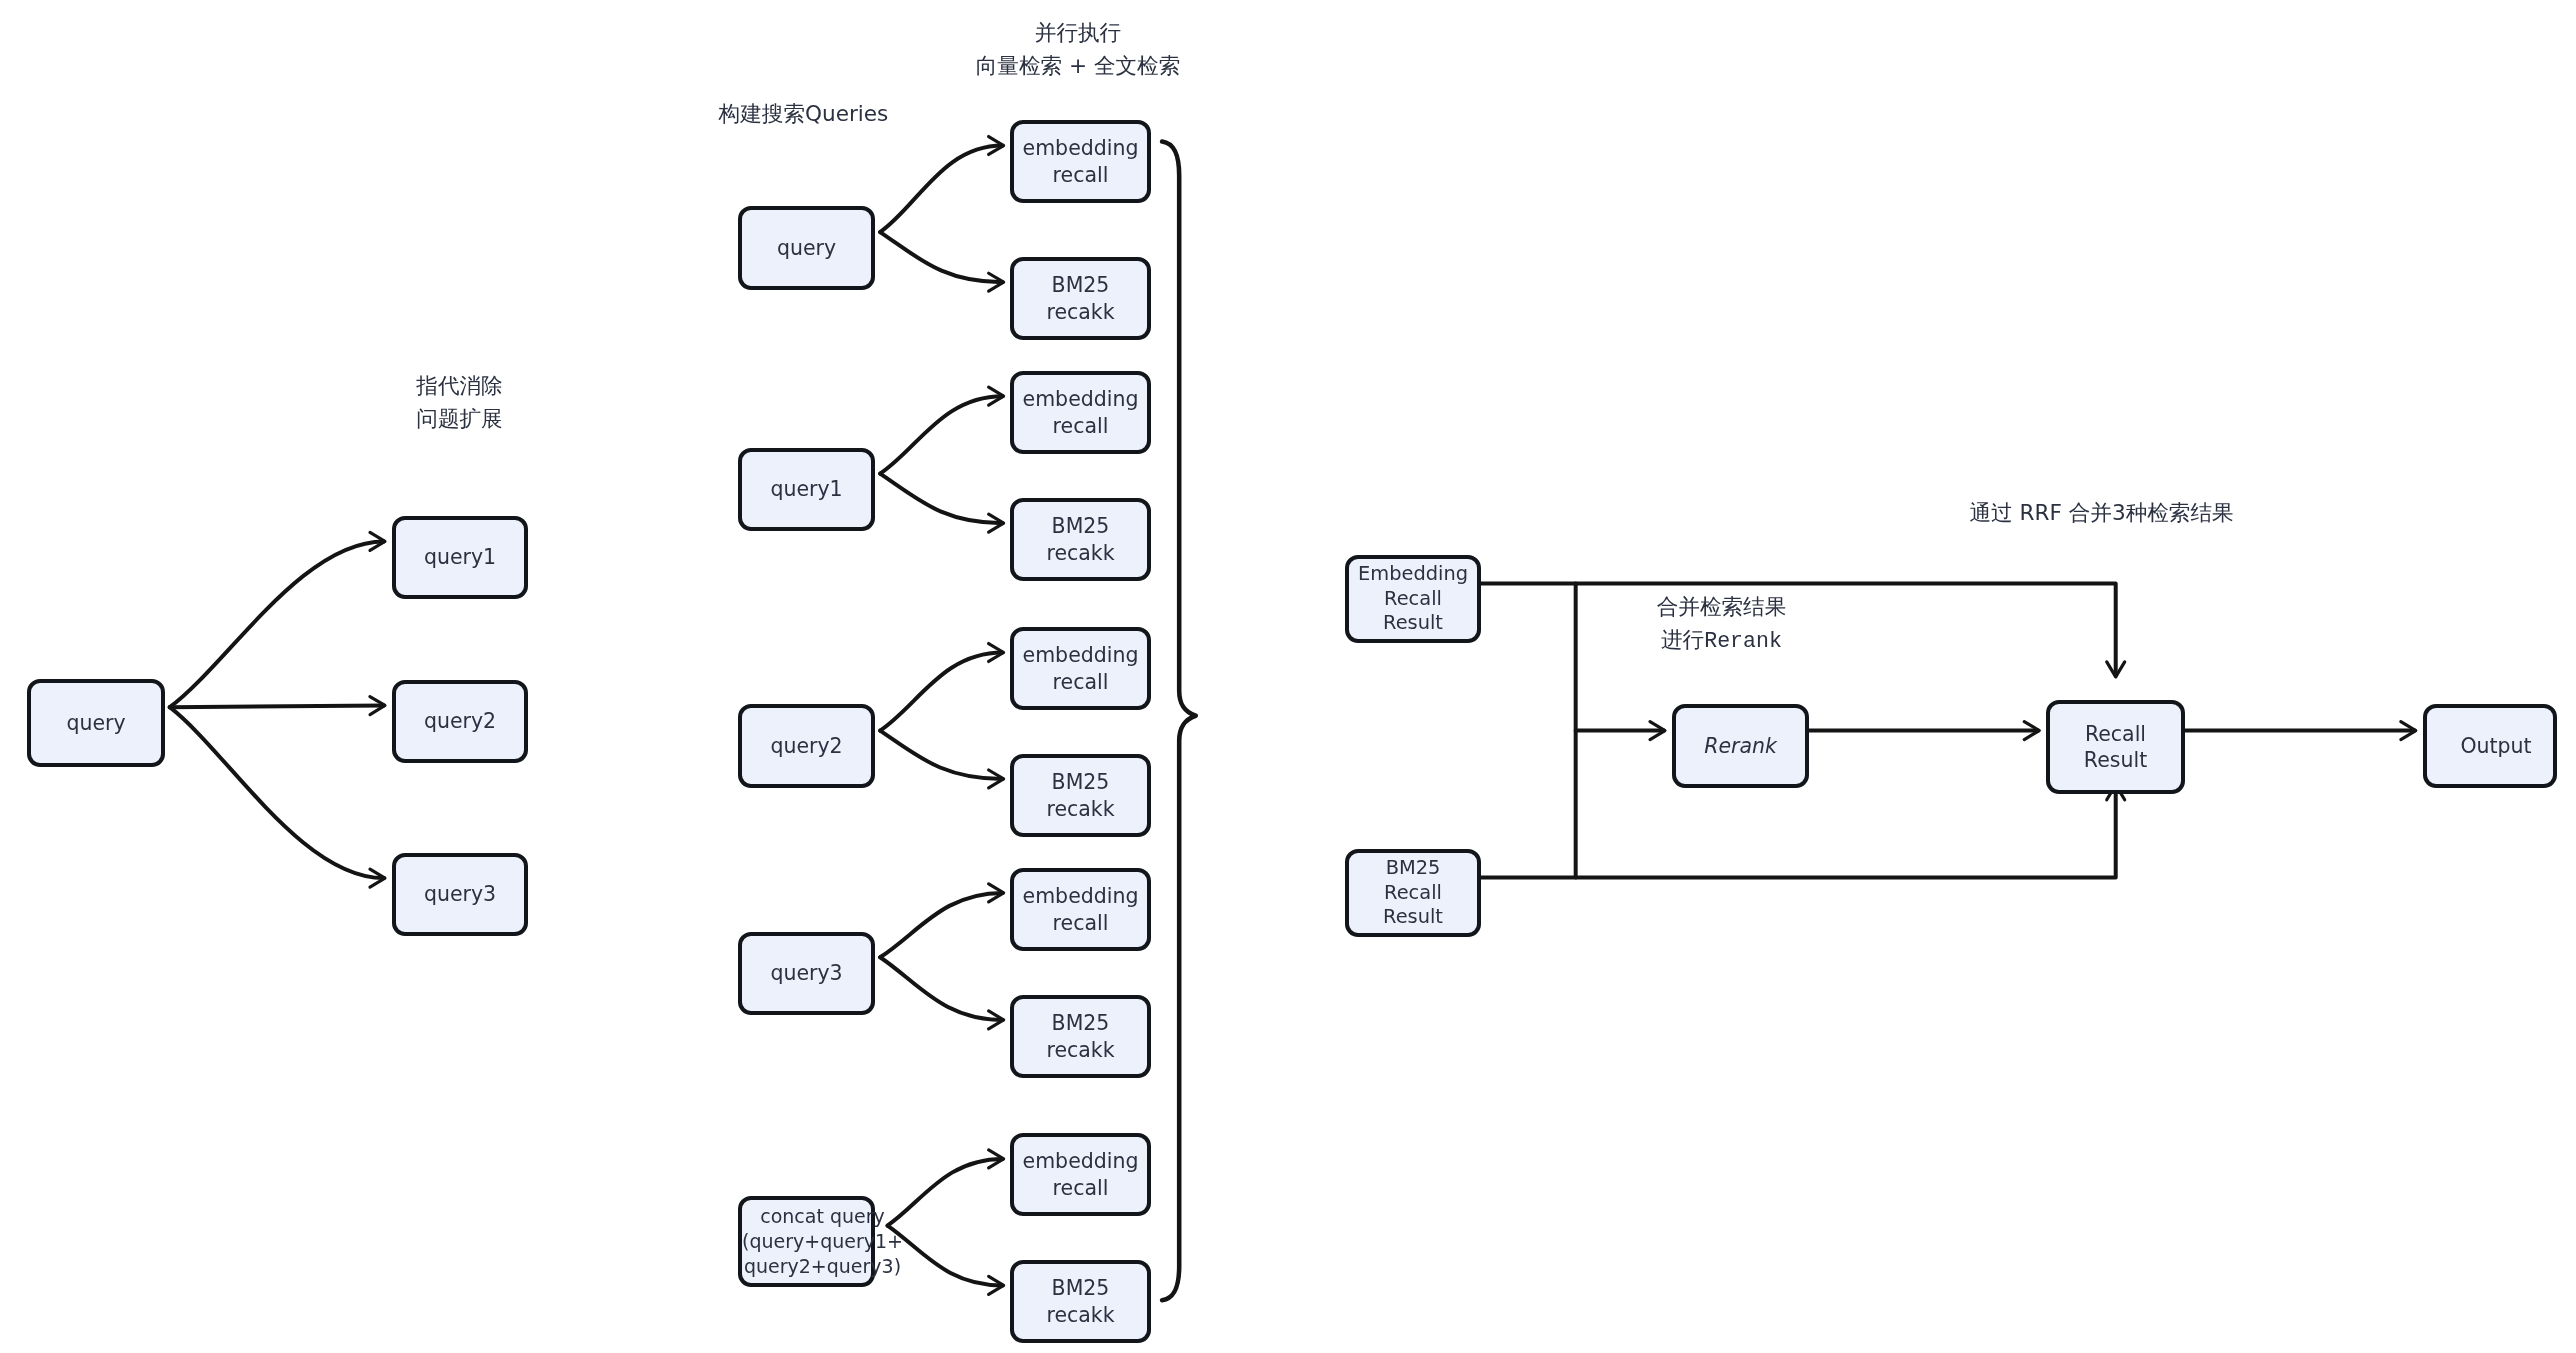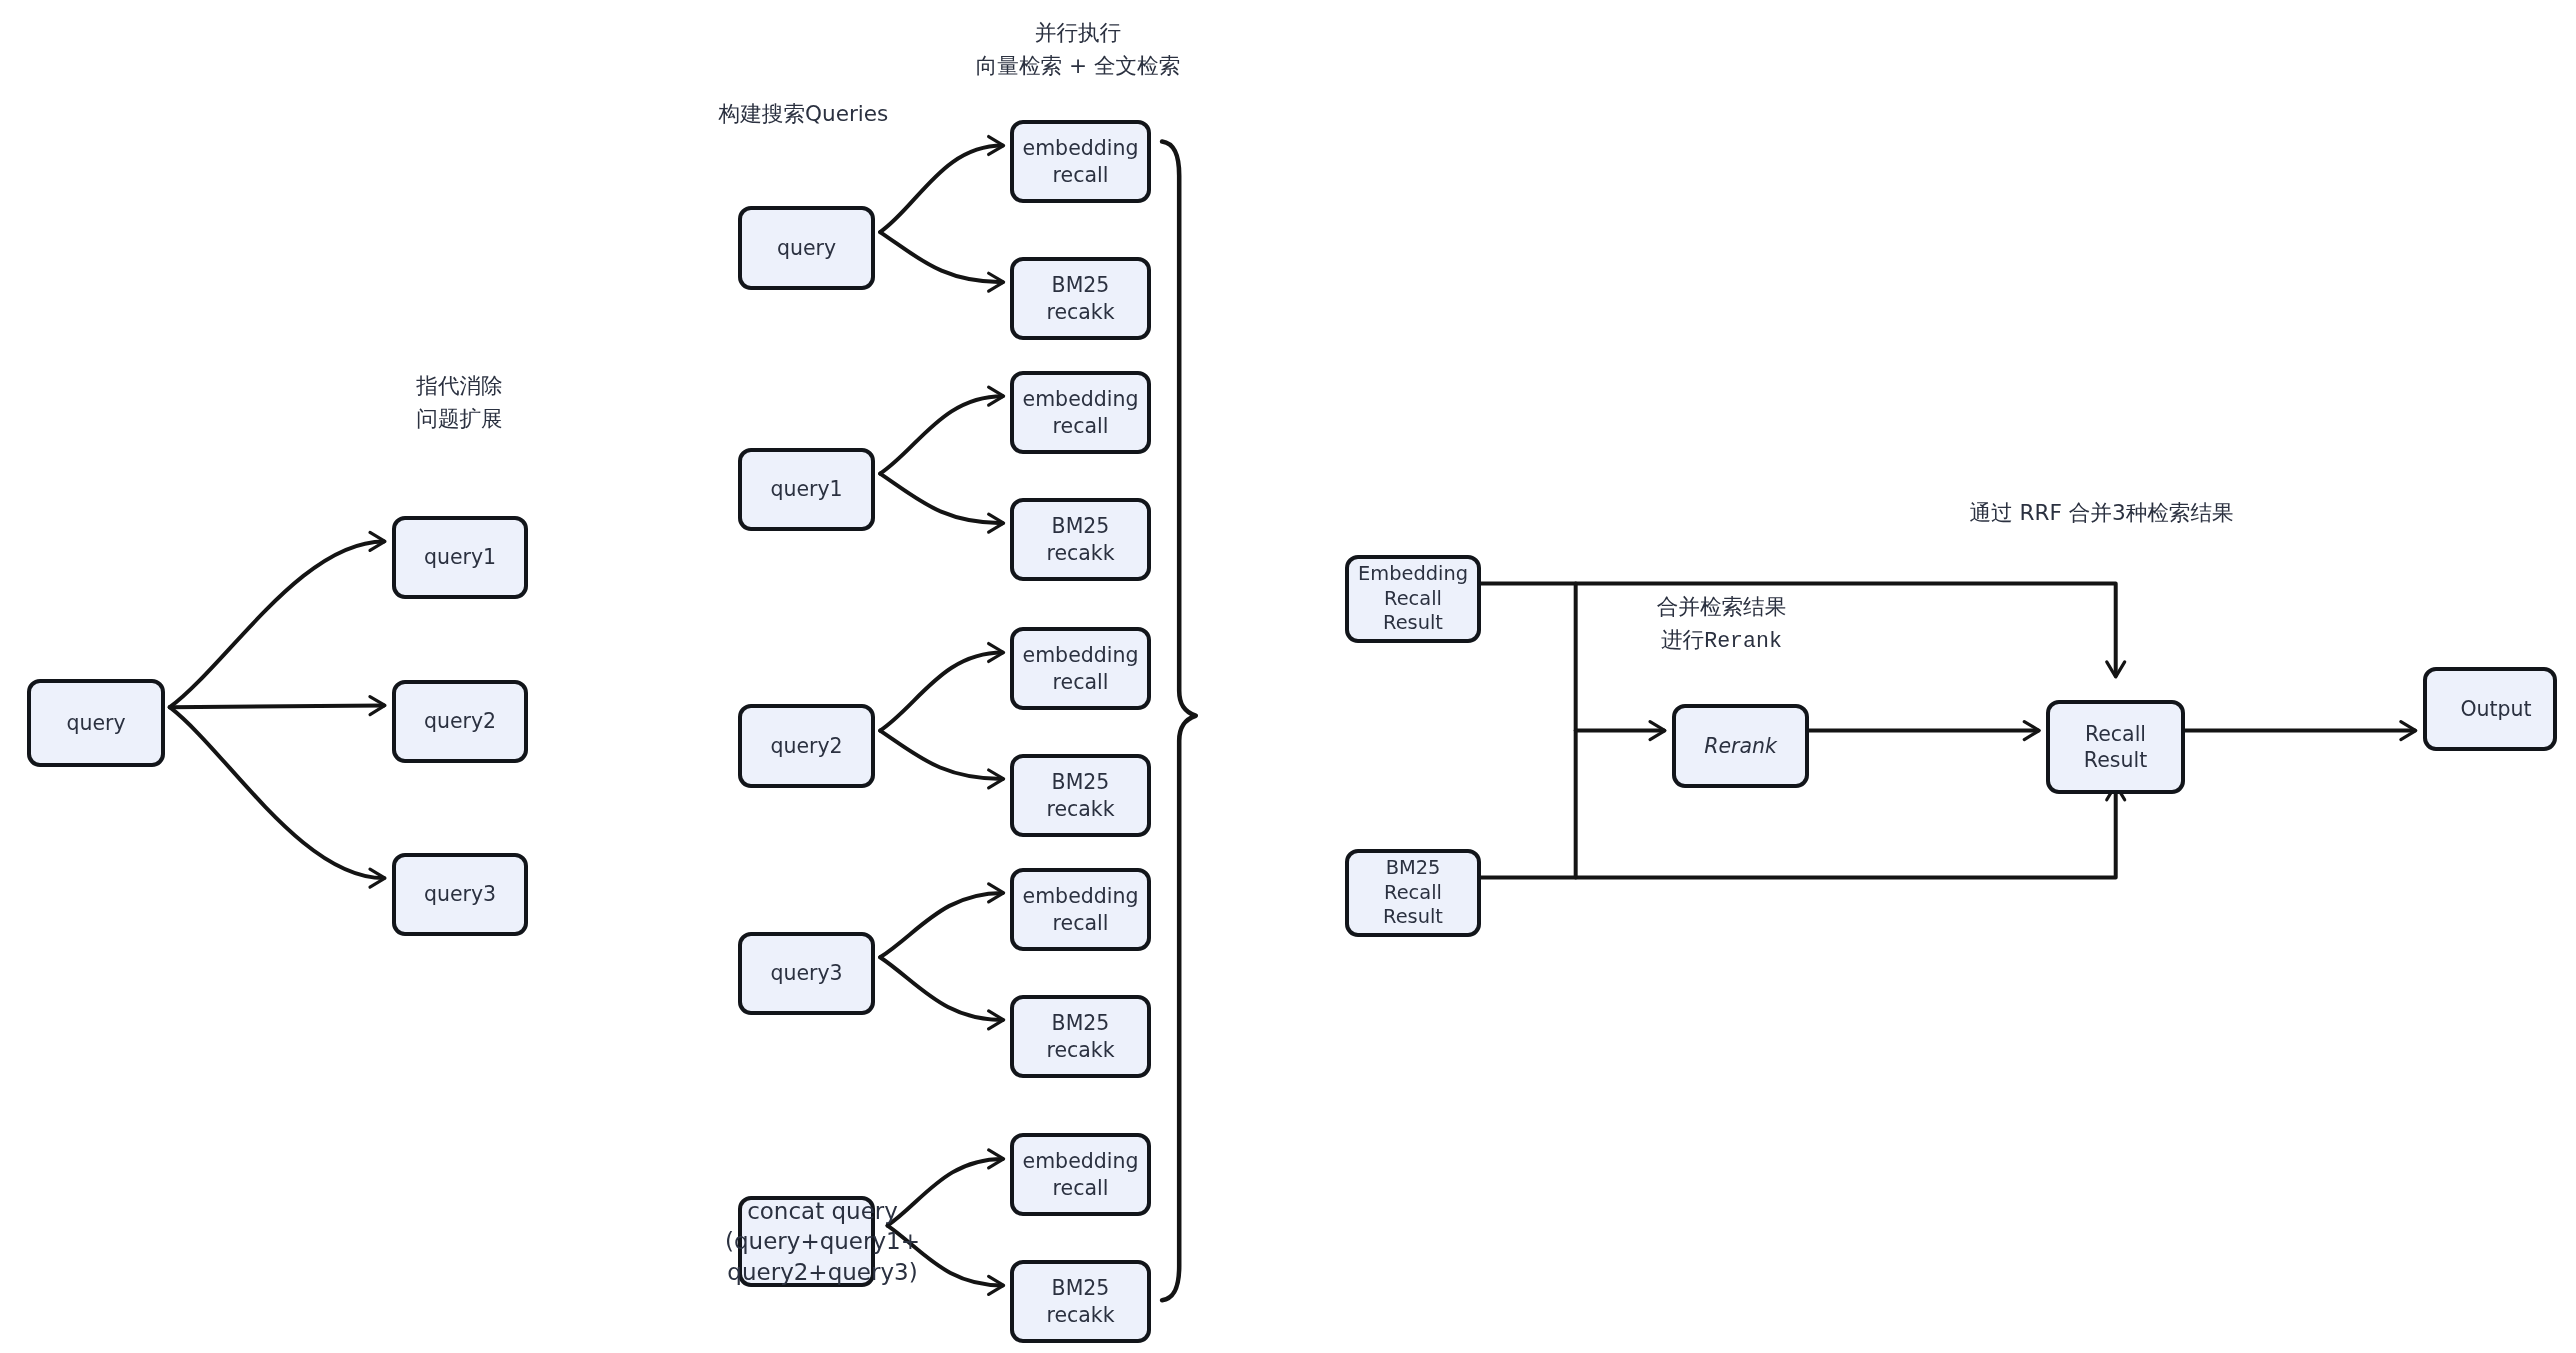--- a/index.html
+++ b/index.html
@@ -33,21 +33,21 @@
     display: flex;
     align-items: center;
     justify-content: center;
     text-align: center;
     color: var(--node-text);
     font-size: 20.5px;
     line-height: 1.28;
     white-space: pre-line;
     margin-top: 16px;
   }
-  .node.small-text { font-size: 23px; line-height: 1.32; padding-left: 32px; }
+  .node.small-text { font-size: 19px; line-height: 1.32; padding-left: 32px; }
   .label {
     position: absolute;
     text-align: center;
     color: var(--label-text);
     font-size: 21.6px;
     line-height: 1.52;
     white-space: pre-line;
   }
 </style>
 </head>
@@ -137,16 +137,16 @@
 
   <div class="node" style="left:1345px; top:539px; width:136px; height:88px; font-size:19.4px;">Embedding
 Recall
 Result</div>
   <div class="node" style="left:1345px; top:833px; width:136px; height:88px; font-size:19.4px;">BM25
 Recall
 Result</div>
   <div class="node" style="left:1672px; top:688px; width:137px; height:84px;font-style:italic;">Rerank</div>
   <div class="node" style="left:2046px; top:684px; width:139px; height:94px;">Recall
 Result</div>
-  <div class="node" style="left:2423px; top:651px; width:134px; height:84px;padding-left:12px;">Output</div>
+  <div class="node" style="left:2423px; top:688px; width:134px; height:84px;padding-left:12px;">Output</div>
 
 </div>
 
 
 </body></html>

